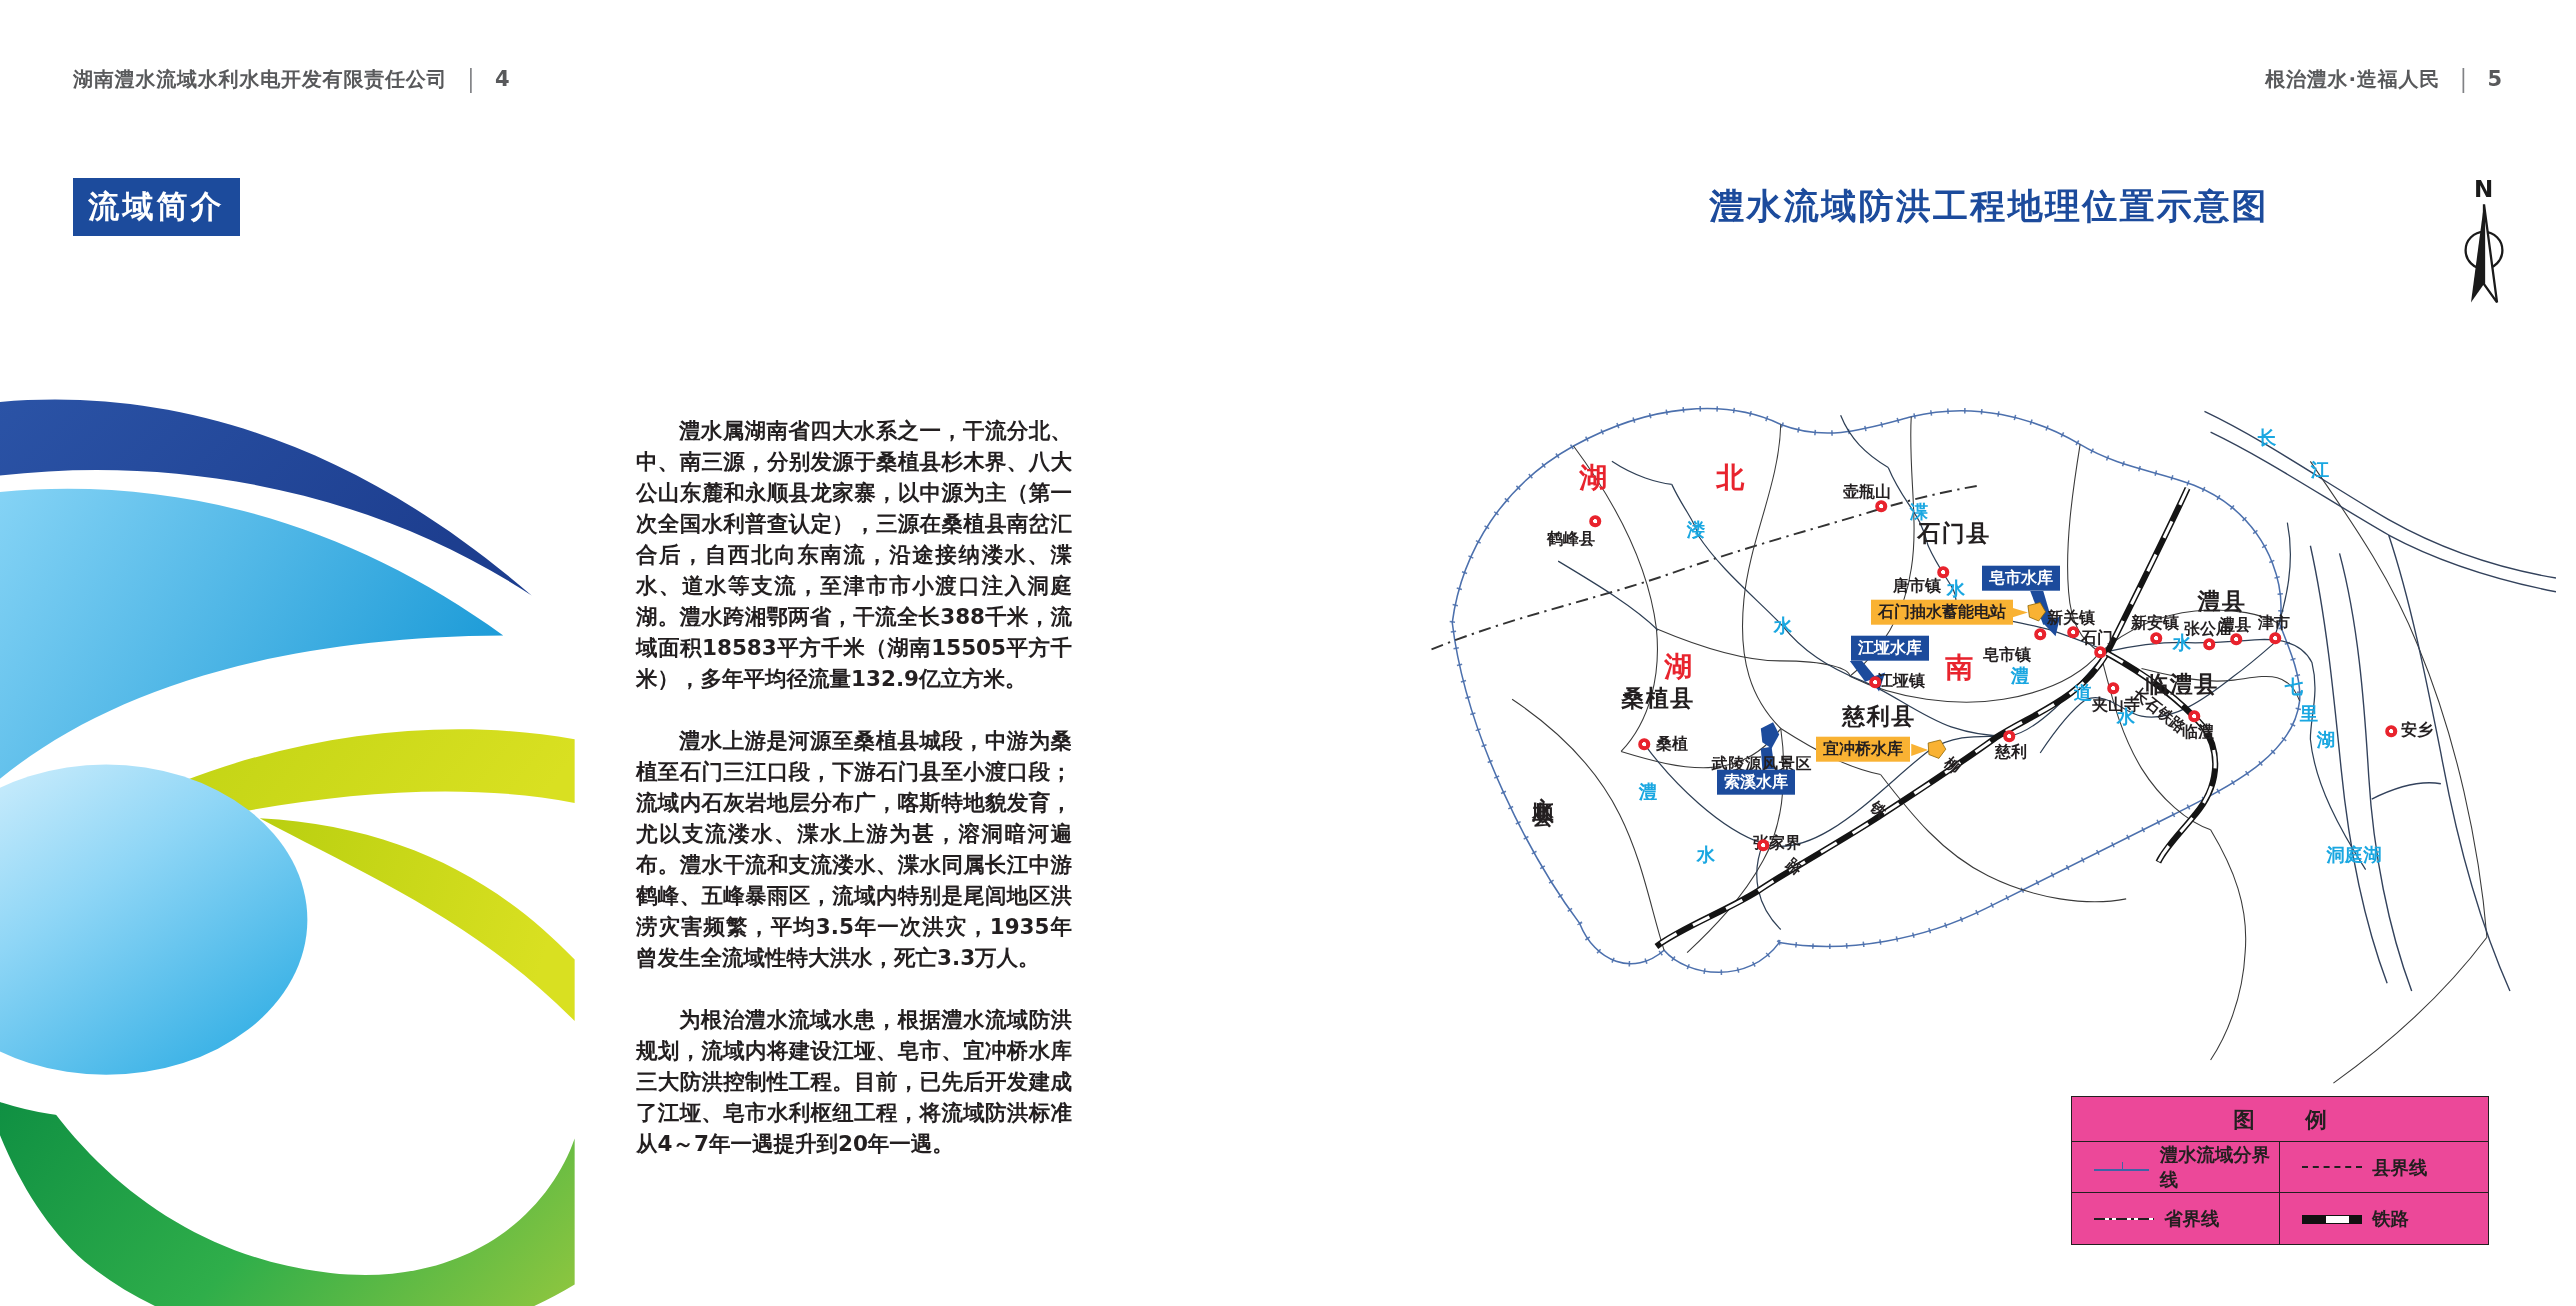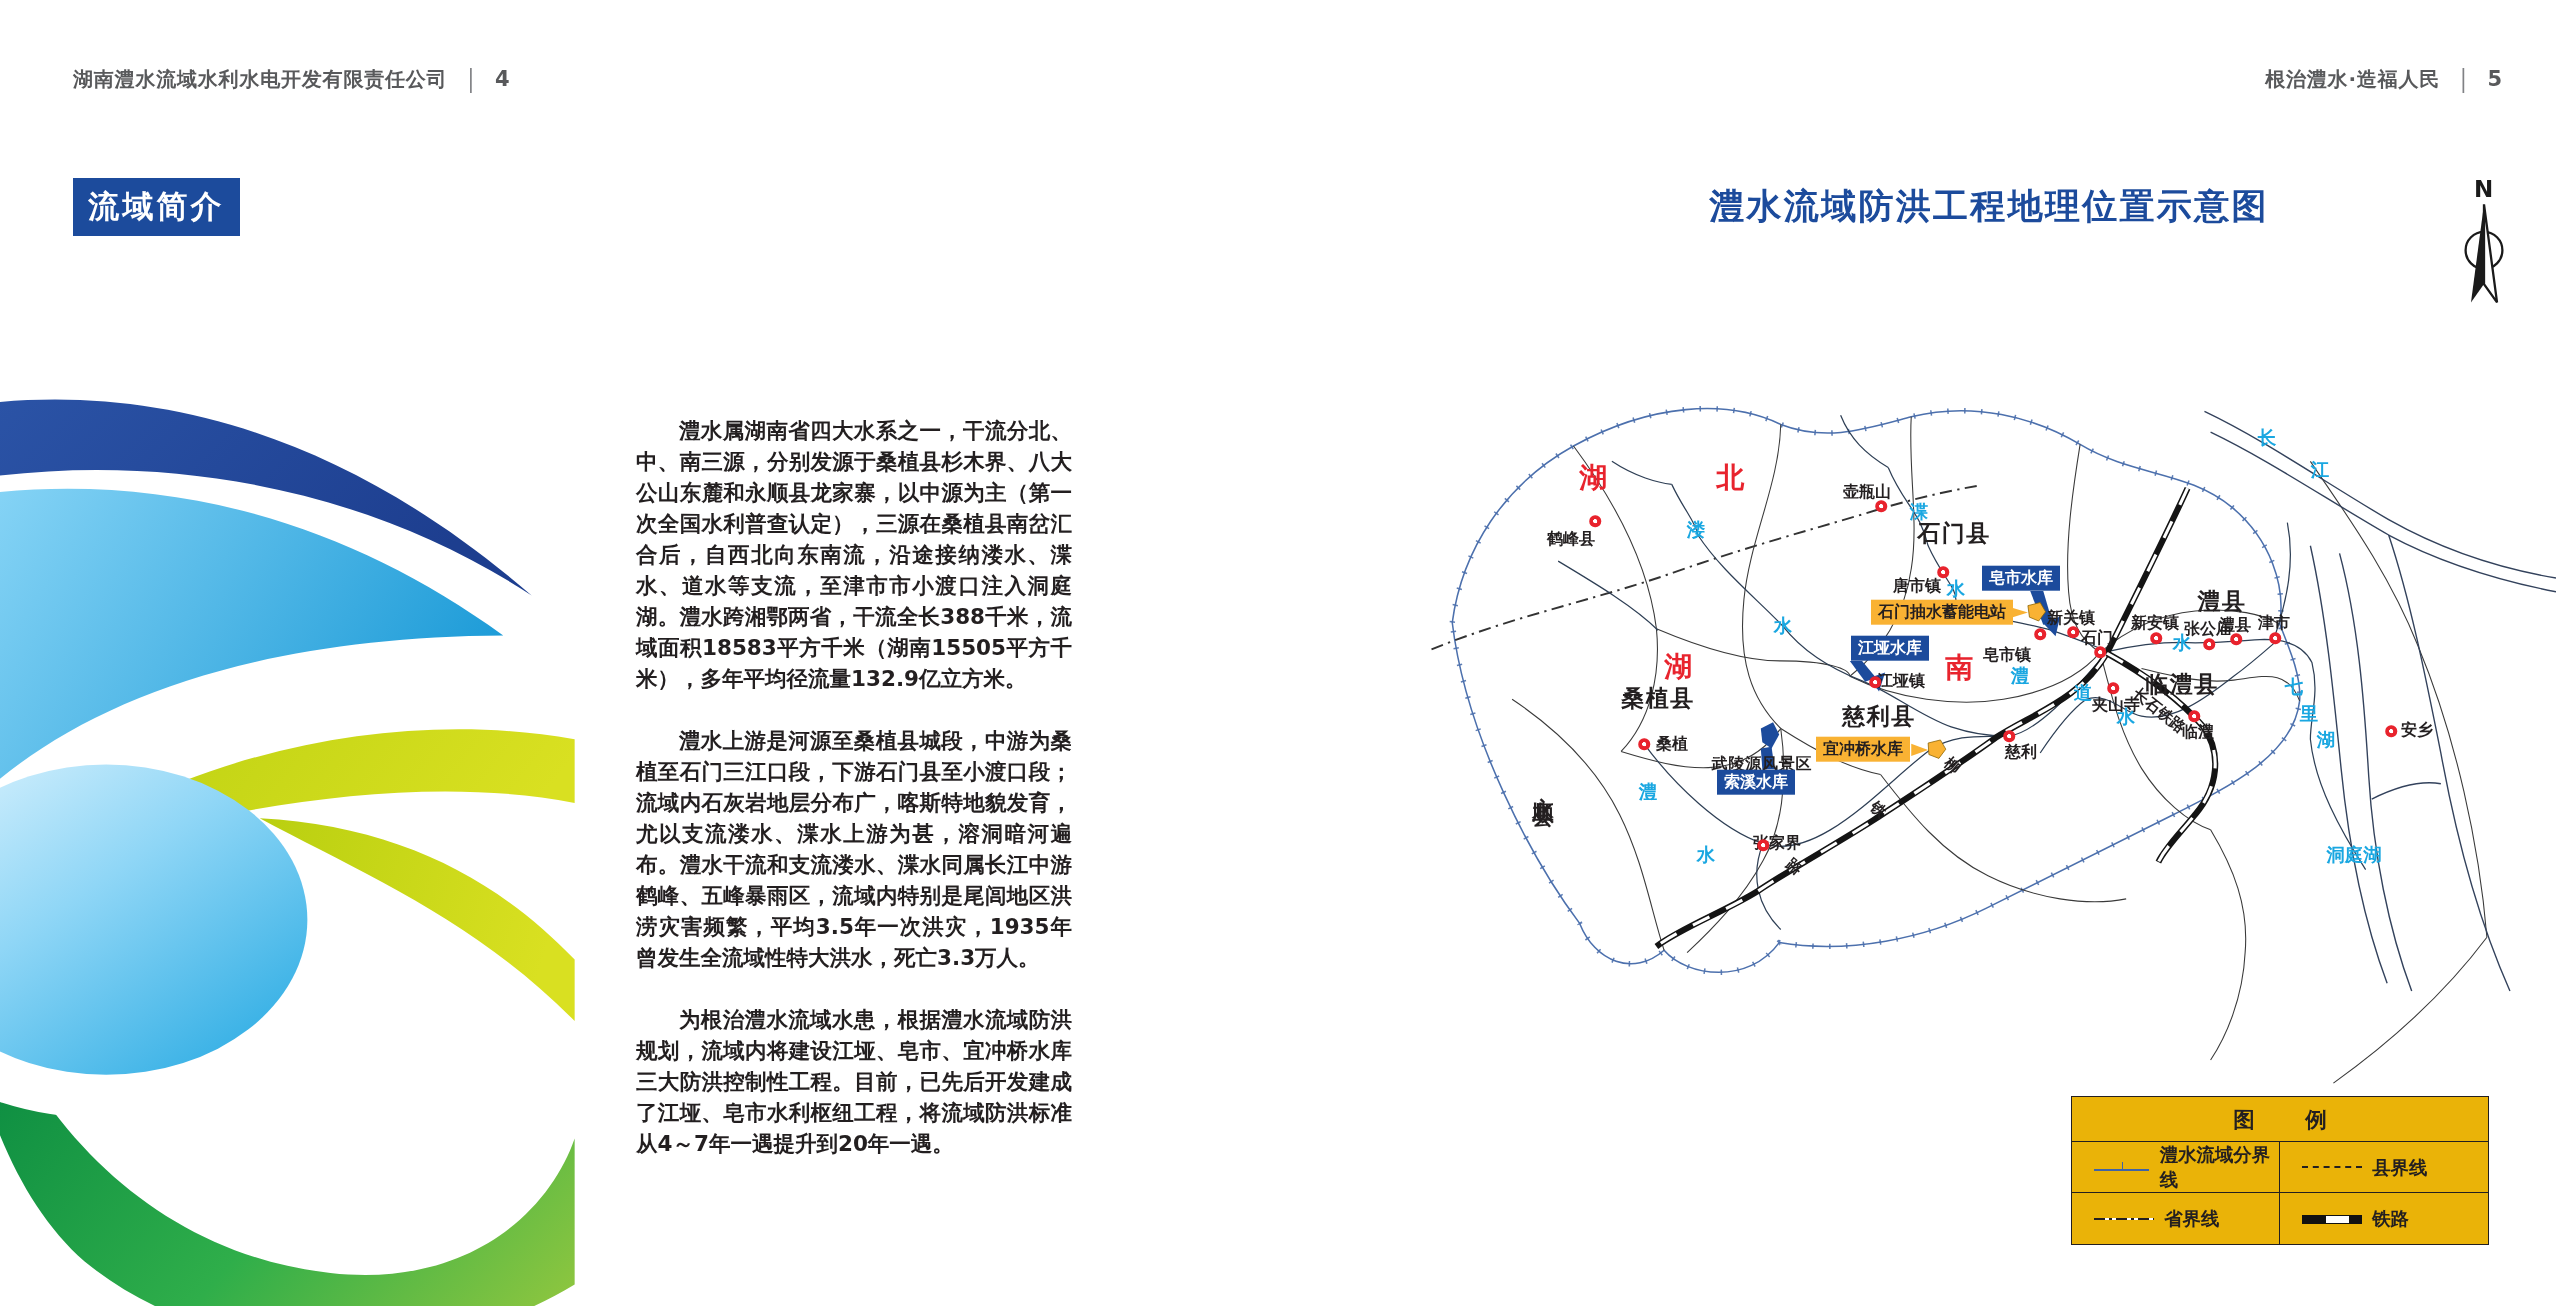--- a/index.html
+++ b/index.html
@@ -51,21 +51,21 @@
   }
   .callout{
     position:absolute;transform:translate(-50%,-50%);
     font-size:16px;font-weight:700;padding:3.1px 7px;white-space:nowrap;line-height:18.4px;
   }
   .callout.blue{background:#1c4b9c;color:#ffffff;}
   .callout.orange{background:#f9b233;color:#231f20;}
   
   .legend{
     position:absolute;left:2071px;top:1096px;width:416px;height:147px;
-    border:1.5px solid #231f20;background:#eab308;display:flex;flex-direction:column;
+    border:1.5px solid #231f20;background:#ec4899;display:flex;flex-direction:column;
   }
   .legend-title{
     height:45px;border-bottom:1.5px solid #231f20;display:flex;align-items:center;justify-content:center;
     font-size:21.5px;font-weight:700;letter-spacing:21.5px;text-indent:21.5px;
   }
   .legend-grid{flex:1;display:grid;grid-template-columns:1fr 1fr;grid-template-rows:1fr 1fr;}
   .legend-cell{display:flex;align-items:center;gap:10.7px;padding-left:21.5px;border-right:1.5px solid #231f20;border-bottom:1.5px solid #231f20;}
   .legend-cell:nth-child(2n){border-right:none;}
   .legend-cell:nth-child(3),.legend-cell:nth-child(4){border-bottom:none;}
   .legend-label{font-size:18.4px;font-weight:700;}
@@ -236,21 +236,21 @@
       <span class="ml town" style="left: 497px; top: 217px;">唐市镇</span>
       <span class="ml town" style="left: 587px; top: 266px; margin-top: 20px;">皂市镇</span>
       <span class="ml town" style="left: 651px; top: 249px;">新关镇</span>
       <span class="ml town" style="left: 677px; top: 269px;">石门</span>
       <span class="ml town" style="left: 735px; top: 254px;">新安镇</span>
       <span class="ml town" style="left: 788px; top: 260px;">张公庙</span>
       <span class="ml town" style="left: 815px; top: 256px;">澧县</span>
       <span class="ml town" style="left: 854px; top: 254px;">津市</span>
       <span class="ml town" style="left: 696px; top: 336px;">夹山寺</span>
       <span class="ml town" style="left: 778px; top: 363px; font-family: Liberation Mono, monospace;">临澧</span>
-      <span class="ml town" style="left: 591px; top: 383px; margin-left: 10px;">慈利</span>
+      <span class="ml town" style="left: 591px; top: 383px;">慈利</span>
       <span class="ml town" style="left: 481px; top: 312px;">江垭镇</span>
       <span class="ml town" style="left: 357px; top: 461px; margin-top: 13px;">张家界</span>
       <span class="ml town" style="left: 997px; top: 361px;">安乡</span>
       <span class="ml water" style="left: 847px; top: 68px;">长</span>
       <span class="ml water" style="left: 900px; top: 100px;">江</span>
       <span class="ml water" style="left: 276px; top: 160px;">溇</span>
       <span class="ml water" style="left: 363px; top: 256px;">水</span>
       <span class="ml water" style="left: 499px; top: 142px;">渫</span>
       <span class="ml water" style="left: 536px; top: 219px;">水</span>
       <span class="ml water" style="left: 228px; top: 422px;">澧</span>

